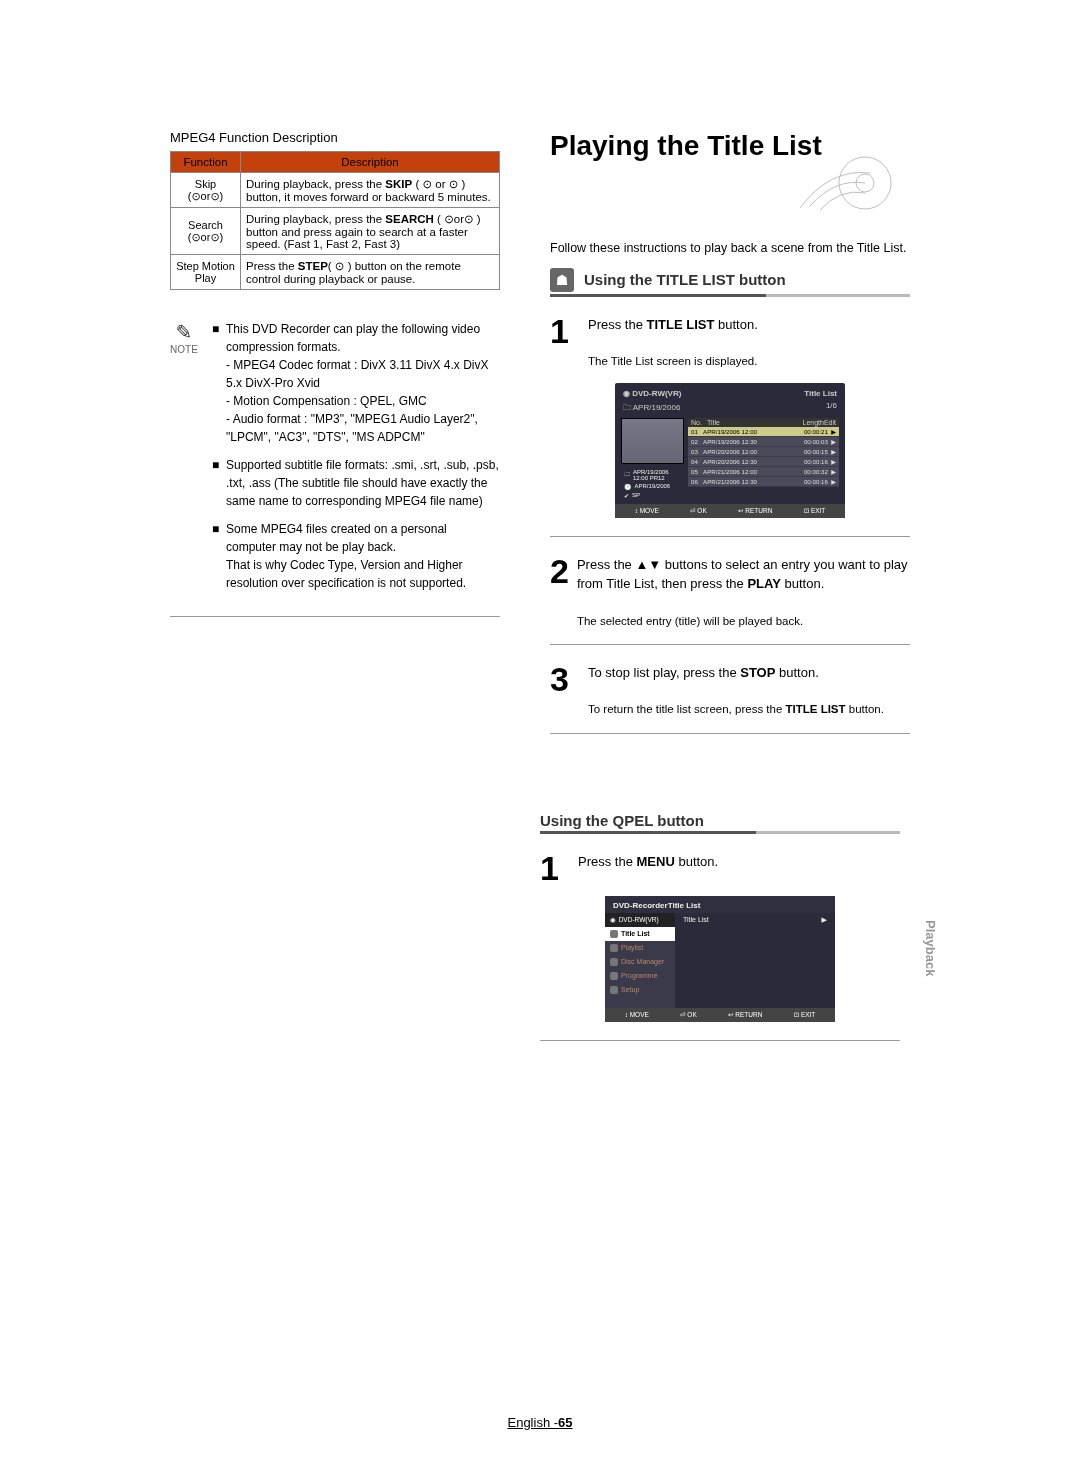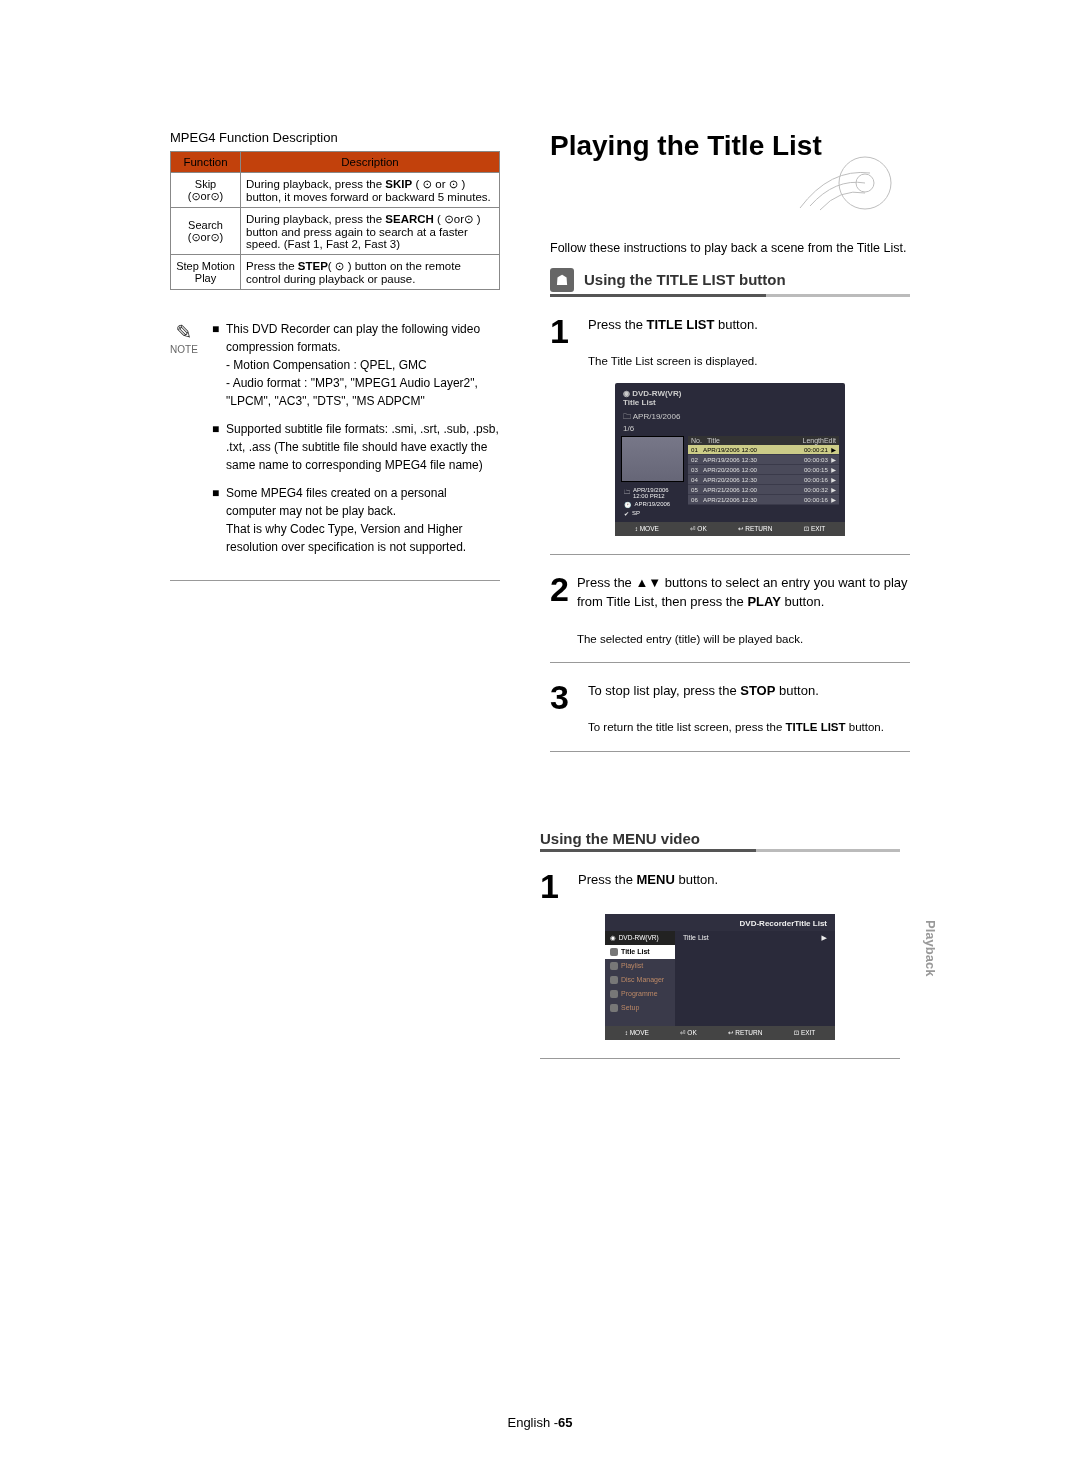--- a/index.html
+++ b/index.html
@@ -188,21 +188,20 @@
     color: #ccc;
     font-size: 8px;
     padding: 6px 0 0 0;
     border-radius: 2px;
   }
   .osd .top {
     display: flex;
     justify-content: space-between;
     padding: 0 8px 3px 8px;
     font-weight: bold;
-    flex-direction: column;
   }
   .osd .mid {
     display: flex;
     padding: 0 6px;
     gap: 4px;
   }
   .osd .thumb {
     width: 63px;
   }
   .osd .thumb .pic {
@@ -255,21 +254,21 @@
   .osd2 {
     width: 230px;
     margin: 12px auto 18px auto;
     background: #2f2f3f;
     color: #eee;
     font-size: 8px;
     padding: 5px 0 0 0;
   }
   .osd2 .top {
     display: flex;
-    justify-content: flex-end;
+    justify-content: flex-start;
     padding: 0 8px 3px 8px;
     font-weight: bold;
   }
   .osd2 .body2 {
     display: flex;
     height: 95px;
   }
   .osd2 .menu {
     width: 70px;
     background: #3a3a4a;
@@ -321,20 +320,21 @@
     width: 8px; height: 8px;
     background: #777;
     border-radius: 2px;
   }
   .page-num {
     position: absolute;
     left: 50%;
     transform: translateX(-50%);
     bottom: 40px;
     font-size: 13px;
+    text-decoration: underline;
   }
 </style>
 </head>
 <body>
 
 <div class="page">
 
   <div class="col-left">
     <div class="tbl-title">MPEG4 Function Description</div>
     <table class="func">
@@ -361,20 +361,21 @@
     <div class="note-row">
       <div class="note-icon">
         <span class="glyph">✎</span>
         <span>NOTE</span>
       </div>
       <div class="note-body">
         <div class="blk">
           <div class="bul">■</div>
           <div class="txt">
             <span>This DVD Recorder can play the following video compression formats.</span>
+            <div class="sub">- MPEG4 Codec format : DivX 3.11 DivX 4.x DivX 5.x DivX-Pro Xvid</div>
             <div class="sub">- Motion Compensation : QPEL, GMC</div>
             <div class="sub">- Audio format : "MP3", "MPEG1 Audio Layer2", "LPCM", "AC3", "DTS", "MS ADPCM"</div>
           </div>
         </div>
         <div class="blk">
           <div class="bul">■</div>
           <div class="txt">Supported subtitle file formats: .smi, .srt, .sub, .psb, .txt, .ass (The subtitle file should have exactly the same name to corresponding MPEG4 file name)</div>
         </div>
         <div class="blk">
           <div class="bul">■</div>
@@ -511,21 +512,21 @@
         <span>To stop list play, press the </span><b>STOP</b><span> button.</span>
         <small><span>To return the title list screen, press the </span><b>TITLE LIST</b><span> button.</span></small>
       </div>
     </div>
 
     <hr class="sep">
   </div>
 
   <div class="menu-sec">
     <div class="subhead" style="gap:0;">
-      <div class="t">Using the MENU video</div>
+      <div class="t">Using the QPEL button</div>
     </div>
     <div class="und"></div>
 
     <div class="step">
       <div class="num">1</div>
       <div class="body">
         <span>Press the </span><b>MENU</b><span> button.</span>
       </div>
     </div>
 

